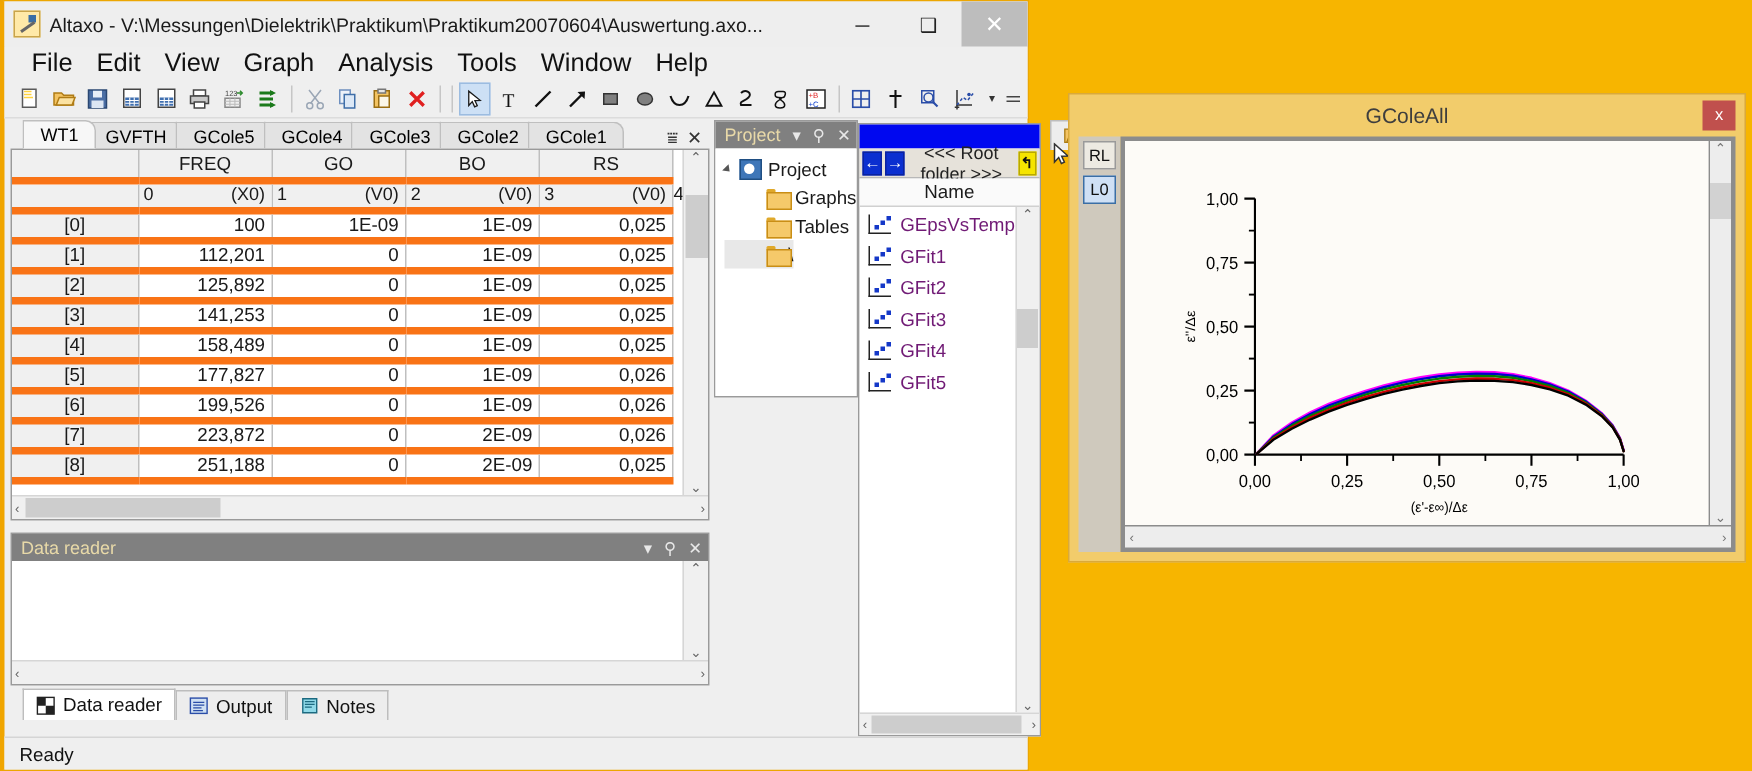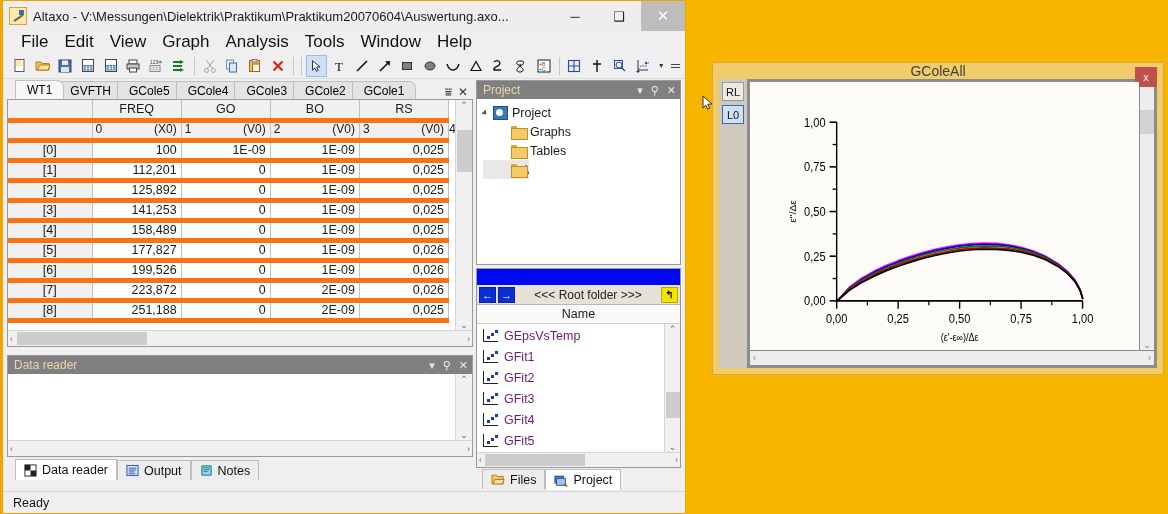--- a/index.html
+++ b/index.html
@@ -67,21 +67,21 @@
   .tb svg { display:block; }
   .tbsep { width:1px; height:18px; background:#C6C6C6; margin:0 3px; }
   .tb.sel { background:#CDE0F5; border:1px solid #9CBCE0; }
   .tbdrop { width:14px; height:22px; display:flex; align-items:center; justify-content:center; font-size:8px; color:#333;}
   .tboverflow { margin-left:auto; margin-right:4px; display:flex; flex-direction:column; align-items:center; justify-content:center; width:12px;}
   .tboverflow i{ display:block; width:9px; height:1px; background:#444; margin:1px 0; }
 
   
   .appbody { flex:1 1 auto; display:flex; min-height:0; padding:0 2px 0 4px; gap:3px; }
   .leftcol { width:466px; display:flex; flex-direction:column; min-height:0; }
-  .rightcol { width:205px; display:flex; flex-direction:column; min-height:0; }
+  .rightcol { width:205px; display:flex; min-height:0; }
 
   
   .doctabs { height:20px; display:flex; align-items:flex-end; position:relative; padding-left:8px; }
   .dtab {
     height:18px; padding:0 11px; font-size:12px; color:#000000;
     background:#E3E3E3; border:1px solid #BFBFBF; border-bottom:none;
     border-radius:0 7px 0 0; display:flex; align-items:center;
     margin-right:-6px; position:relative;
     transform: skewX(0deg);
   }
@@ -173,21 +173,21 @@
   .lhthumb{ height:12px; width:100px; background:#CDCDCD; margin-left:3px;}
 
   .rbtmtabs{ height:22px; display:flex; align-items:flex-start; padding-left:6px; margin-top:1px;}
 
   
   .graphwin{
     position:absolute; left:712px; top:62px; width:452px; height:313px;
     background:#F2CC6B; border:1px solid #D9A93B;
     display:flex; flex-direction:column;
   }
-  .gtitle{ height:16px; display:flex; align-items:center; justify-content:center; position:relative; font-size:14px; color:#3E3E3E;}
+  .gtitle{ height:28px; display:flex; align-items:center; justify-content:center; position:relative; font-size:14px; color:#3E3E3E;}
   .gclose{
     position:absolute; right:6px; top:4px; width:22px; height:20px; background:#C0504D; color:#fff;
     display:flex; align-items:center; justify-content:center; font-size:11px;
   }
   .gbody{ flex:1 1 auto; display:flex; margin:0 6px 6px 6px; min-height:0;}
   .gsidebar{ width:28px; background:#CFC9BD; display:flex; flex-direction:column; align-items:center; padding-top:3px; gap:4px;}
   .rlbtn{ width:22px;height:19px; background:#EDEAE2; border:1px solid #9A9A9A; font-size:11px; display:flex;align-items:center;justify-content:center;color:#111;}
   .l0btn{ width:22px;height:19px; background:#CFE0F5; border:1px solid #3A6EA5; font-size:11px; display:flex;align-items:center;justify-content:center;color:#111;}
   .gcanvaswrap{ flex:1 1 auto; background:#8C8C8C; padding:3px; display:flex; flex-direction:column; min-height:0;}
   .gcanvasrow{ flex:1 1 auto; display:flex; min-height:0;}

